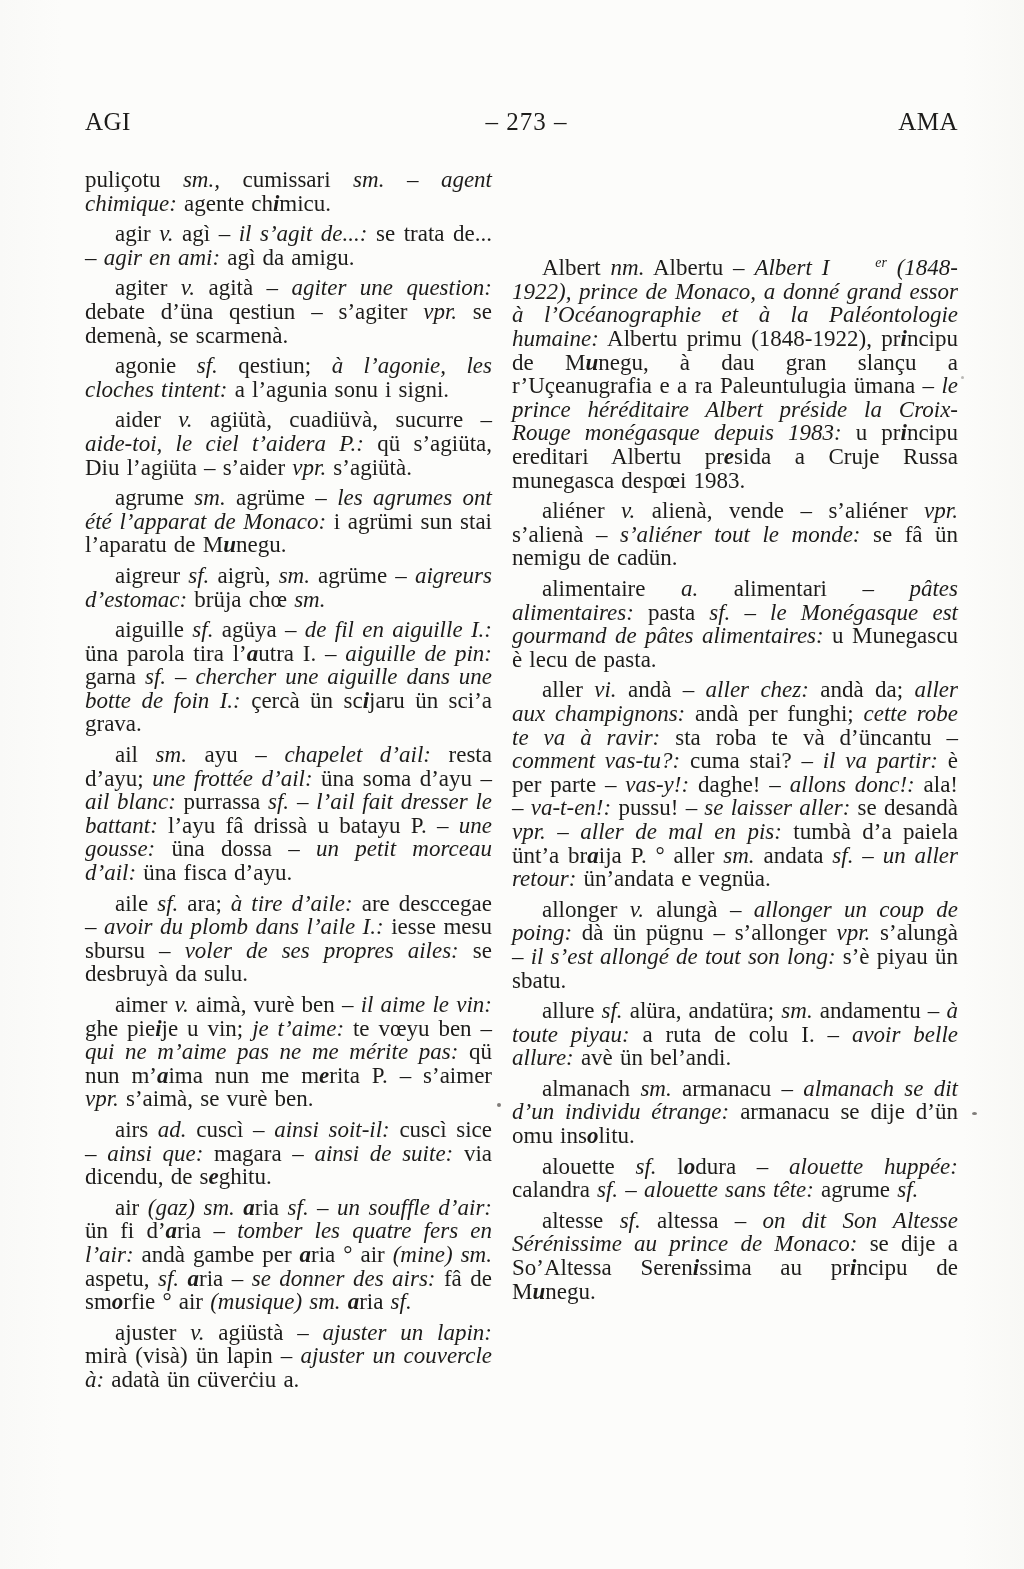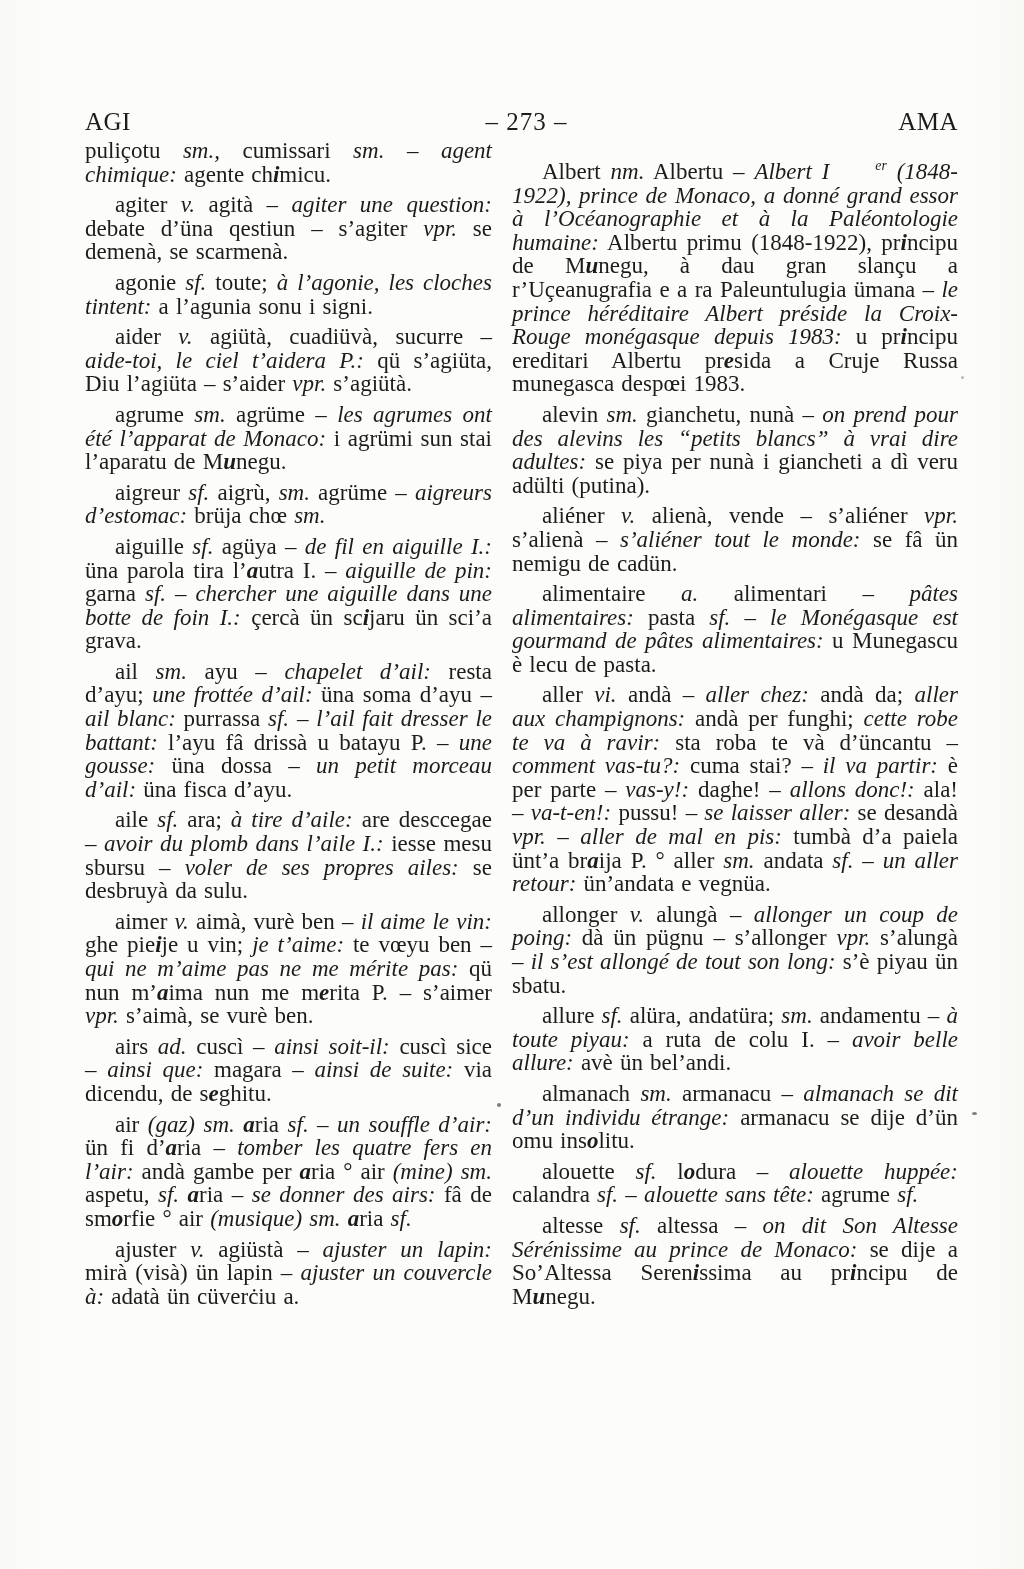--- a/index.html
+++ b/index.html
@@ -14,22 +14,22 @@
     position:relative;width:1024px;height:1569px;overflow:hidden;
     background:linear-gradient(90deg,#f9f9f7 0%,#fcfcfa 6%,#fcfcfa 94%,#f8f8f5 100%);
   }
   .header{
     position:absolute;top:108px;left:85px;width:873px;
     display:flex;justify-content:space-between;align-items:baseline;
     font-size:25px;letter-spacing:0.5px;
   }
   .header .pageno{letter-spacing:1px;margin-left:24px;}
   .columns{
-    position:absolute;top:139px;left:85px;width:873px;
-    display:flex;justify-content:space-between;align-items:flex-end;
+    position:absolute;top:168px;left:85px;width:873px;
+    display:flex;justify-content:space-between;align-items:center;
   }
   .col{
     font-size:23px;line-height:23.6px;text-align:justify;
     word-spacing:0.06em;
   }
   .col-left{width:407px;}
   .col-right{width:446px;}
   p.entry{margin:7px 0 0 0;text-indent:30px;}
   .col p.entry:first-child{margin-top:0;}
   p.entry.cont{text-indent:0;}
@@ -47,36 +47,36 @@
 
 <div class="page">
   <div class="header">
     <span>AGI</span>
     <span class="pageno">– 273 –</span>
     <span>AMA</span>
   </div>
   <div class="columns">
     <div class="col col-left" id="col-left">
         <p class="entry cont"><span>puliçotu </span><span class="fi">sm., </span><span>cumissari </span><span class="fi">sm.</span><span> – </span><span class="fi">agent chimique:</span><span> agente ch</span><span class="fbi">i</span><span>micu.</span></p>
+        <p class="entry"><span class="fb">agir</span><span> </span><span class="fi">v.</span><span> agì – </span><span class="fi">il s’agit de...:</span><span> se trata de... – </span><span class="fi">agir en ami:</span><span> agì da amigu.</span></p>
         <p class="entry"><span class="fb">agiter</span><span> </span><span class="fi">v.</span><span> agità – </span><span class="fi">agiter une question:</span><span> debate d’üna qestiun – </span><span class="fb">s’agiter</span><span> </span><span class="fi">vpr.</span><span> se demenà, se scarmenà.</span></p>
-        <p class="entry"><span class="fb">agonie</span><span> </span><span class="fi">sf.</span><span> toute; </span><span class="fi">à l’agonie, les cloches tintent:</span><span> a l’agunia sonu i signi.</span></p>
+        <p class="entry"><span class="fb">agonie</span><span> </span><span class="fi">sf.</span><span> qestiun; </span><span class="fi">à l’agonie, les cloches tintent:</span><span> a l’agunia sonu i signi.</span></p>
         <p class="entry"><span class="fb">aider</span><span> </span><span class="fi">v.</span><span> agiütà, cuadiüvà, sucurre – </span><span class="fi">aide-toi, le ciel t’aidera P.:</span><span> qü s’agiüta, Diu l’agiüta – </span><span class="fb">s’aider</span><span> </span><span class="fi">vpr.</span><span> s’agiütà.</span></p>
         <p class="entry"><span class="fb">agrume</span><span> </span><span class="fi">sm.</span><span> agrüme – </span><span class="fi">les agrumes ont été l’apparat de Monaco:</span><span> i agrümi sun stai l’aparatu de M</span><span class="fbi">u</span><span>negu.</span></p>
         <p class="entry"><span class="fb">aigreur</span><span> </span><span class="fi">sf.</span><span> aigrù, </span><span class="fi">sm.</span><span> agrüme – </span><span class="fi">aigreurs d’estomac:</span><span> brüja chœ </span><span class="fi">sm.</span></p>
         <p class="entry"><span class="fb">aiguille</span><span> </span><span class="fi">sf.</span><span> agüya – </span><span class="fi">de fil en aiguille I.:</span><span> üna parola tira l’</span><span class="fbi">a</span><span>utra I. – </span><span class="fi">aiguille de pin:</span><span> garna </span><span class="fi">sf.</span><span> – </span><span class="fi">chercher une aiguille dans une botte de foin I.:</span><span> çercà ün sc</span><span class="fbi">i</span><span>jaru ün sci’a grava.</span></p>
         <p class="entry"><span class="fb">ail</span><span> </span><span class="fi">sm.</span><span> ayu – </span><span class="fi">chapelet d’ail:</span><span> resta d’ayu; </span><span class="fi">une frottée d’ail:</span><span> üna soma d’ayu – </span><span class="fi">ail blanc:</span><span> purrassa </span><span class="fi">sf.</span><span> – </span><span class="fi">l’ail fait dresser le battant:</span><span> l’ayu fâ drissà u batayu P. – </span><span class="fi">une gousse:</span><span> üna dossa – </span><span class="fi">un petit morceau d’ail:</span><span> üna fisca d’ayu.</span></p>
         <p class="entry"><span class="fb">aile</span><span> </span><span class="fi">sf.</span><span> ara; </span><span class="fi">à tire d’aile:</span><span> are desccegae – </span><span class="fi">avoir du plomb dans l’aile I.:</span><span> iesse mesu sbursu – </span><span class="fi">voler de ses propres ailes:</span><span> se desbruyà da sulu.</span></p>
         <p class="entry"><span class="fb">aimer</span><span> </span><span class="fi">v.</span><span> aimà, vurè ben – </span><span class="fi">il aime le vin:</span><span> ghe pie</span><span class="fbi">i</span><span>je u vin; </span><span class="fi">je t’aime:</span><span> te vœyu ben – </span><span class="fi">qui ne m’aime pas ne me mérite pas:</span><span> qü nun m’</span><span class="fbi">a</span><span>ima nun me m</span><span class="fbi">e</span><span>rita P. – </span><span class="fb">s’aimer</span><span> </span><span class="fi">vpr.</span><span> s’aimà, se vurè ben.</span></p>
         <p class="entry"><span class="fb">airs</span><span> </span><span class="fi">ad.</span><span> cuscì – </span><span class="fi">ainsi soit-il:</span><span> cuscì sice – </span><span class="fi">ainsi que:</span><span> magara – </span><span class="fi">ainsi de suite:</span><span> via dicendu, de s</span><span class="fbi">e</span><span>ghitu.</span></p>
         <p class="entry"><span class="fb">air</span><span> </span><span class="fi">(gaz)</span><span> </span><span class="fi">sm.</span><span> </span><span class="fbi">a</span><span>ria </span><span class="fi">sf.</span><span> – </span><span class="fi">un souffle d’air:</span><span> ün fi d’</span><span class="fbi">a</span><span>ria – </span><span class="fi">tomber les quatre fers en l’air:</span><span> andà gambe per </span><span class="fbi">a</span><span>ria ° </span><span class="fb">air</span><span> </span><span class="fi">(mine)</span><span> </span><span class="fi">sm.</span><span> aspetu, </span><span class="fi">sf.</span><span> </span><span class="fbi">a</span><span>ria – </span><span class="fi">se donner des airs:</span><span> fâ de sm</span><span class="fbi">o</span><span>rfie ° </span><span class="fb">air</span><span> </span><span class="fi">(musique)</span><span> </span><span class="fi">sm.</span><span> </span><span class="fbi">a</span><span>ria </span><span class="fi">sf.</span></p>
         <p class="entry"><span class="fb">ajuster</span><span> </span><span class="fi">v.</span><span> agiüstà – </span><span class="fi">ajuster un lapin:</span><span> mirà (visà) ün lapin – </span><span class="fi">ajuster un couvercle à:</span><span> adatà ün cüverċiu a.</span></p>
       </div>
     <div class="col col-right" id="col-right">
         <p class="entry"><span class="fb">Albert</span><span> </span><span class="fi">nm.</span><span> Albertu – </span><span class="fi">Albert I</span><span class="fi fsup">er</span><span class="fi"> (1848-1922), prince de Monaco, a donné grand essor à l’Océanographie et à la Paléontologie humaine:</span><span> Albertu primu (1848-1922), pr</span><span class="fbi">i</span><span>ncipu de M</span><span class="fbi">u</span><span>negu, à dau gran slançu a r’Uçeanugrafia e a ra Paleuntulugia ümana – </span><span class="fi">le prince héréditaire Albert préside la Croix-Rouge monégasque depuis 1983:</span><span> u pr</span><span class="fbi">i</span><span>ncipu ereditari Albertu pr</span><span class="fbi">e</span><span>sida a Cruje Russa munegasca despœi 1983.</span></p>
-        <p class="entry"><span class="fb">alevin</span><span> </span><span class="fi">sm.</span><span> gianchetu, nunà – </span><span class="fi">on prend pour des alevins les “petits blancs” à vrai dire adultes:</span><span> se piya per nunà i giancheti a dì veru adülti (putina).</span></p>
         <p class="entry"><span class="fb">aliéner</span><span> </span><span class="fi">v.</span><span> alienà, vende – </span><span class="fb">s’aliéner</span><span> </span><span class="fi">vpr.</span><span> s’alienà – </span><span class="fi">s’aliéner tout le monde:</span><span> se fâ ün nemigu de cadün.</span></p>
         <p class="entry"><span class="fb">alimentaire</span><span> </span><span class="fi">a.</span><span> alimentari – </span><span class="fi">pâtes alimentaires:</span><span> pasta </span><span class="fi">sf.</span><span> – </span><span class="fi">le Monégasque est gourmand de pâtes alimentaires:</span><span> u Munegascu è lecu de pasta.</span></p>
         <p class="entry"><span class="fb">aller</span><span> </span><span class="fi">vi.</span><span> andà – </span><span class="fi">aller chez:</span><span> andà da; </span><span class="fi">aller aux champignons:</span><span> andà per funghi; </span><span class="fi">cette robe te va à ravir:</span><span> sta roba te và d’üncantu – </span><span class="fi">comment vas-tu?:</span><span> cuma stai? – </span><span class="fi">il va partir:</span><span> è per parte – </span><span class="fi">vas-y!:</span><span> daghe! – </span><span class="fi">allons donc!:</span><span> ala! – </span><span class="fi">va-t-en!:</span><span> pussu! – </span><span class="fi">se laisser aller:</span><span> se desandà </span><span class="fi">vpr.</span><span> – </span><span class="fi">aller de mal en pis:</span><span> tumbà d’a paiela ünt’a br</span><span class="fbi">a</span><span>ija P. ° </span><span class="fb">aller</span><span> </span><span class="fi">sm.</span><span> andata </span><span class="fi">sf.</span><span> – </span><span class="fi">un aller retour:</span><span> ün’andata e vegnüa.</span></p>
         <p class="entry"><span class="fb">allonger</span><span> </span><span class="fi">v.</span><span> alungà – </span><span class="fi">allonger un coup de poing:</span><span> dà ün pügnu – </span><span class="fb">s’allonger</span><span> </span><span class="fi">vpr.</span><span> s’alungà – </span><span class="fi">il s’est allongé de tout son long:</span><span> s’è piyau ün sbatu.</span></p>
         <p class="entry"><span class="fb">allure</span><span> </span><span class="fi">sf.</span><span> alüra, andatüra; </span><span class="fi">sm.</span><span> andamentu – </span><span class="fi">à toute piyau:</span><span> a ruta de colu I. – </span><span class="fi">avoir belle allure:</span><span> avè ün bel’andi.</span></p>
         <p class="entry"><span class="fb">almanach</span><span> </span><span class="fi">sm.</span><span> armanacu – </span><span class="fi">almanach se dit d’un individu étrange:</span><span> armanacu se dije d’ün omu ins</span><span class="fbi">o</span><span>litu.</span></p>
         <p class="entry"><span class="fb">alouette</span><span> </span><span class="fi">sf.</span><span> l</span><span class="fbi">o</span><span>dura – </span><span class="fi">alouette huppée:</span><span> calandra </span><span class="fi">sf.</span><span> – </span><span class="fi">alouette sans tête:</span><span> agrume </span><span class="fi">sf.</span></p>
         <p class="entry"><span class="fb">altesse</span><span> </span><span class="fi">sf.</span><span> altessa – </span><span class="fi">on dit Son Altesse Sérénissime au prince de Monaco:</span><span> se dije a So’Altessa Seren</span><span class="fbi">i</span><span>ssima au pr</span><span class="fbi">i</span><span>ncipu de M</span><span class="fbi">u</span><span>negu.</span></p>
       </div>
   </div>

